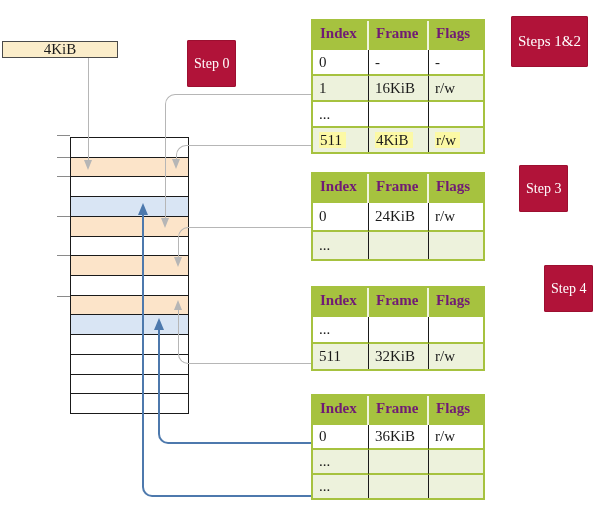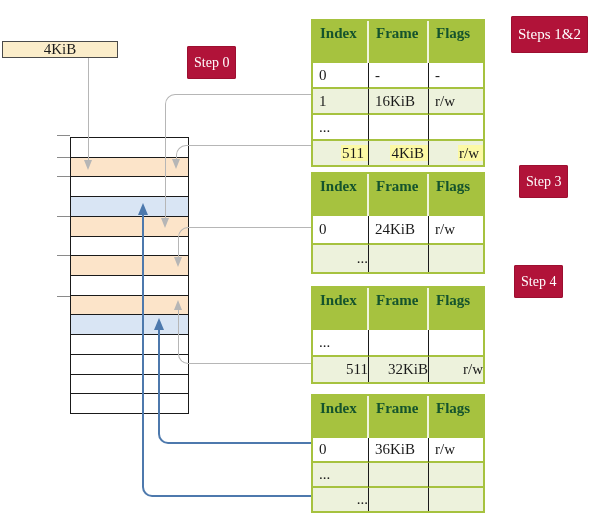--- a/index.html
+++ b/index.html
@@ -6,50 +6,50 @@
   #canvas{position:relative;width:601px;height:528px;background:#ffffff;overflow:hidden;
           font-family:"Liberation Serif","DejaVu Serif",serif;color:#1a1a1a;}
 
   
   .pagesize{position:absolute;left:2px;top:41px;width:116px;height:17px;background:#fbedca;
             border:1px solid #4a4a4a;box-sizing:border-box;text-align:center;
             font-size:15px;line-height:15px;}
 
   
   .badge{position:absolute;background:#b11339;color:#ffffff;font-size:14px;line-height:17px;
-         height:17px;padding:8px 7px;border-radius:2px;white-space:nowrap;
+         height:17px;padding:15px 7px;border-radius:2px;white-space:nowrap;
          box-shadow:inset 0 0 0 1px #9c0f30;}
-  .b-step0{left:187px;top:40px;margin-top:6px;}
+  .b-step0{left:187px;top:40px;}
   .b-steps12{left:511px;top:16px;height:21px;line-height:21px;font-size:15px;}
   .b-step3{left:519px;top:157px;margin-top:8px;}
-  .b-step4{left:514px;top:265px;text-align:right;}
+  .b-step4{left:544px;top:265px;text-align:right;}
 
   
   .memcol{position:absolute;left:70px;top:137px;width:119px;height:277px;
           border:1.5px solid #1a1a1a;box-sizing:border-box;display:flex;flex-direction:column;}
   .mrow{flex:1;border-top:1.5px solid #1a1a1a;}
   .mrow:first-child{border-top:none;}
   .mrow.white{background:#ffffff;}
   .mrow.peach{background:#fce4c9;}
   .mrow.blue{background:#d9e5f4;}
   .tick{position:absolute;left:57px;width:13px;height:0;border-top:1.5px solid #8a8a8a;}
 
   
   .ptable{position:absolute;left:311px;}
   .t1{top:19px;} .t2{top:172px;} .t3{top:286px;} .t4{top:394px;}
   .ptable table{border-collapse:separate;border-spacing:0;table-layout:fixed;width:170px;
                 border:2px solid #a6c23f;background:#ffffff;}
-  .ptable th{background:#a6c23f;color:#14532d;font-weight:bold;font-size:15px;text-align:left;
-             height:23px;line-height:23px;padding:1px 0 18px 7px;border-right:2px solid #f0f4df;
+  .ptable th{background:#a6c23f;color:#701a75;font-weight:bold;font-size:15px;text-align:left;
+             height:23px;line-height:23px;padding:1px 0 5px 7px;border-right:2px solid #f0f4df;
              overflow:hidden;}
   .ptable th:last-child{border-right:none;}
   .ptable td{font-size:15px;padding:0 0 0 6px;border-bottom:2px solid #a6c23f;
              border-right:1.5px solid #1a1a1a;background:#ffffff;overflow:hidden;}
   .ptable td:last-child{border-right:none;}
-  .ptable tr:last-child td{border-bottom:none;text-align:right;}
+  .ptable tr:last-child td{border-bottom:none;}
   .ptable tr.shaded td{background:#edf2dc;}
   .t1 td{height:24px;} .t2 td{height:27px;} .t3 td{height:25px;} .t4 td{height:23px;}
   .hl{background:#fcf9a5;padding:0 4px 0 1px;}
 
   
   .ln{position:absolute;box-sizing:border-box;}
   .gray-elbow-down{border-top:1.5px solid #b6b6b6;border-left:1.5px solid #b6b6b6;
                    border-top-left-radius:10px;}
   .gray-elbow-up{border-bottom:1.5px solid #b6b6b6;border-left:1.5px solid #b6b6b6;
                  border-bottom-left-radius:10px;}

